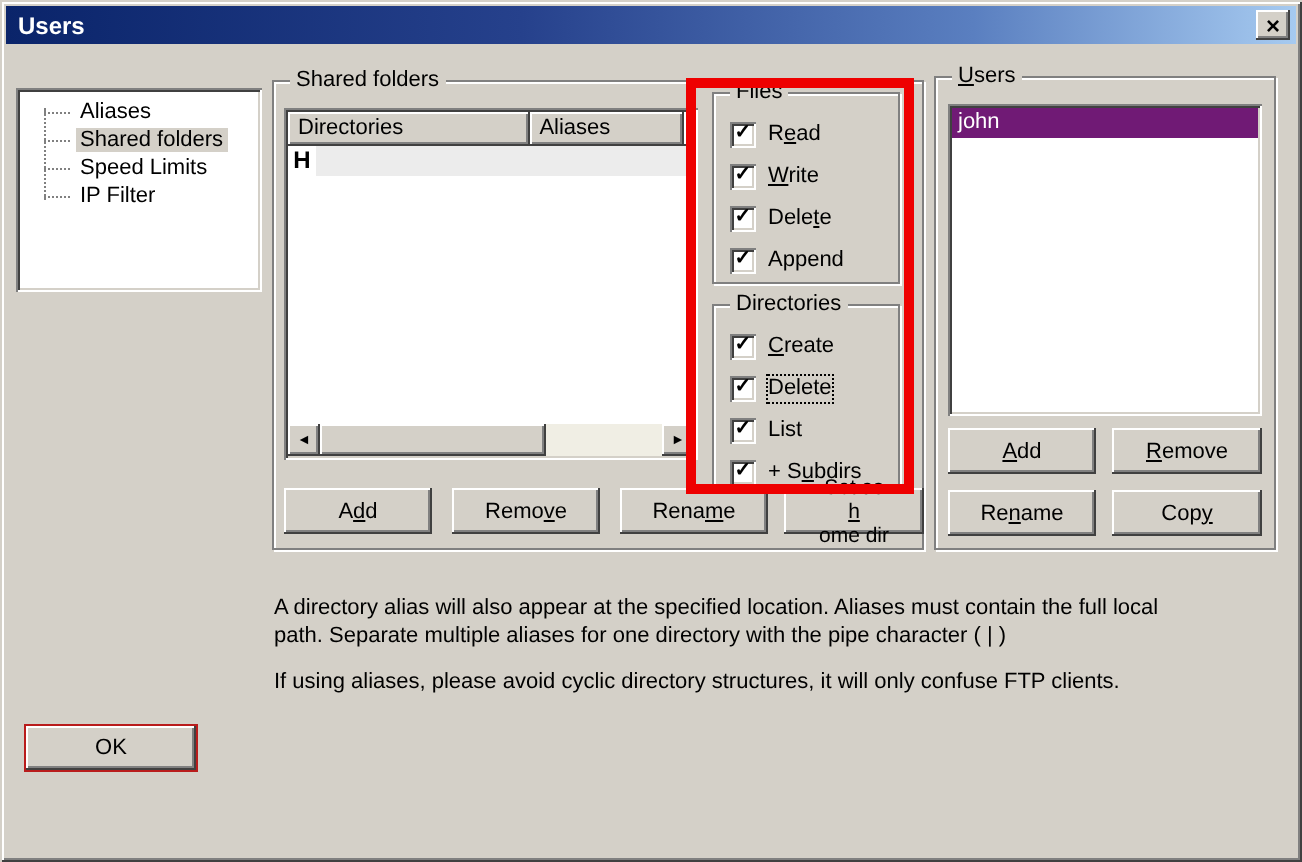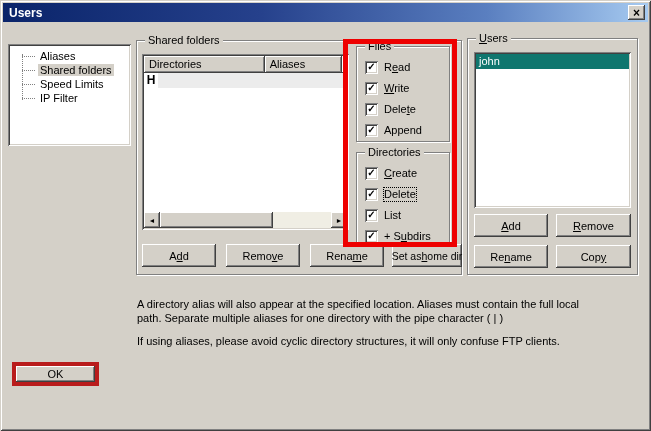--- a/index.html
+++ b/index.html
@@ -40,32 +40,32 @@
   .sb-btn{width:16px;height:16px;background:#d4d0c8;flex:0 0 16px;
     box-shadow:inset -1px -1px 0 #404040,inset 1px 1px 0 #ffffff,inset -2px -2px 0 #808080;
     display:flex;align-items:center;justify-content:center;font-size:7px;color:#000;}
   .sb-thumb{width:113px;height:16px;background:#d4d0c8;
     box-shadow:inset -1px -1px 0 #404040,inset 1px 1px 0 #ffffff,inset -2px -2px 0 #808080;}
   .sb-track{flex:1;}
   
   .btn{position:absolute;height:23px;background:#d4d0c8;
     box-shadow:inset -1px -1px 0 #404040,inset 1px 1px 0 #ffffff,inset -2px -2px 0 #808080;
     display:flex;align-items:center;justify-content:center;font-size:11px;white-space:nowrap;}
-  .btn.default{border:4px solid #b91c1c;}
+  .btn.default{border:1px solid #b91c1c;}
   .u{text-decoration:underline;}
   
   .cbrow{position:absolute;left:8px;display:flex;align-items:center;height:14px;}
   .cb{width:13px;height:13px;background:#fff;flex:0 0 13px;
     box-shadow:inset 1px 1px 0 #808080,inset -1px -1px 0 #ffffff,inset 2px 2px 0 #404040,inset -2px -2px 0 #d4d0c8;
     display:flex;align-items:center;justify-content:center;}
   .tick{font-size:10px;font-weight:bold;line-height:1;margin-top:-1px;}
   .cbtext{margin-left:6px;white-space:nowrap;line-height:13px;}
   .cbtext.focused{outline:1px dotted #000;}
   
-  .userrow{height:15px;line-height:15px;background:#0f766e;color:#fff;padding-left:3px;}
+  .userrow{height:15px;line-height:15px;background:#701a75;color:#fff;padding-left:3px;}
   
   .red-box{position:absolute;left:343px;top:39px;width:114px;height:208px;border:5px solid #ee0000;pointer-events:none;z-index:50;}
   .info{position:absolute;left:137px;top:281px;width:505px;line-height:14px;margin-top:16px;}
   .info .gap{margin-top:9px;}
 </style>
 </head>
 <body>
 
 <div class="screen">
   <div class="dialog">
@@ -121,21 +121,21 @@
     <div class="btn" style="left:226px;top:244px;width:74px;">
       <span>Remo</span>
         <span class="u">v</span>
         <span>e</span>
     </div>
     <div class="btn" style="left:310px;top:244px;width:74px;">
       <span>Rena</span>
         <span class="u">m</span>
         <span>e</span>
     </div>
-    <div class="btn" style="left:392px;top:244px;width:70px;font-size:10.5px;">
+    <div class="btn" style="left:392px;top:244px;width:70px;font-size:10.5px;flex-direction:column;">
       <span>Set as </span>
         <span class="u">h</span>
         <span>ome dir</span>
     </div>
 
     <div class="group" style="left:356px;top:46px;width:94px;height:96px;">
       <span class="group-label">Files</span>
       <div class="cbrow" style="top:13px;">
         <span class="cb">
             <span class="tick">✓</span>

